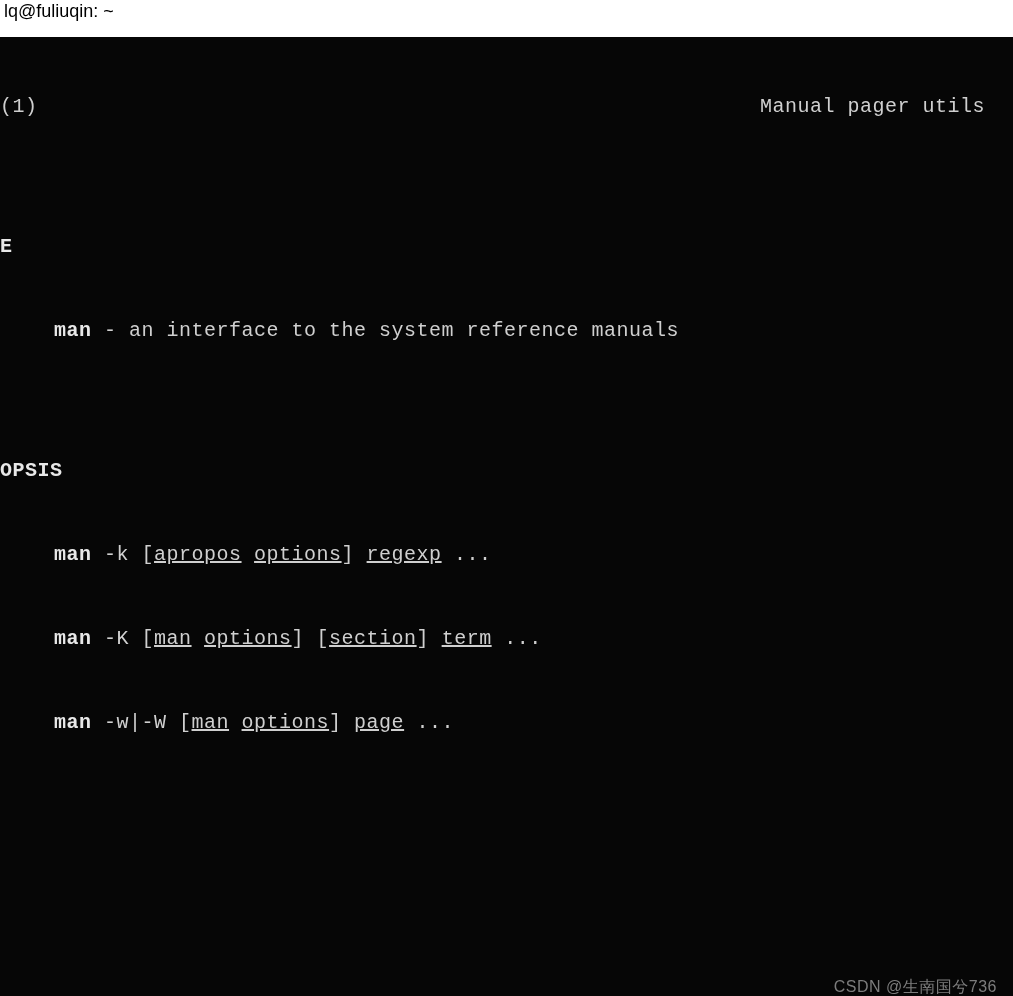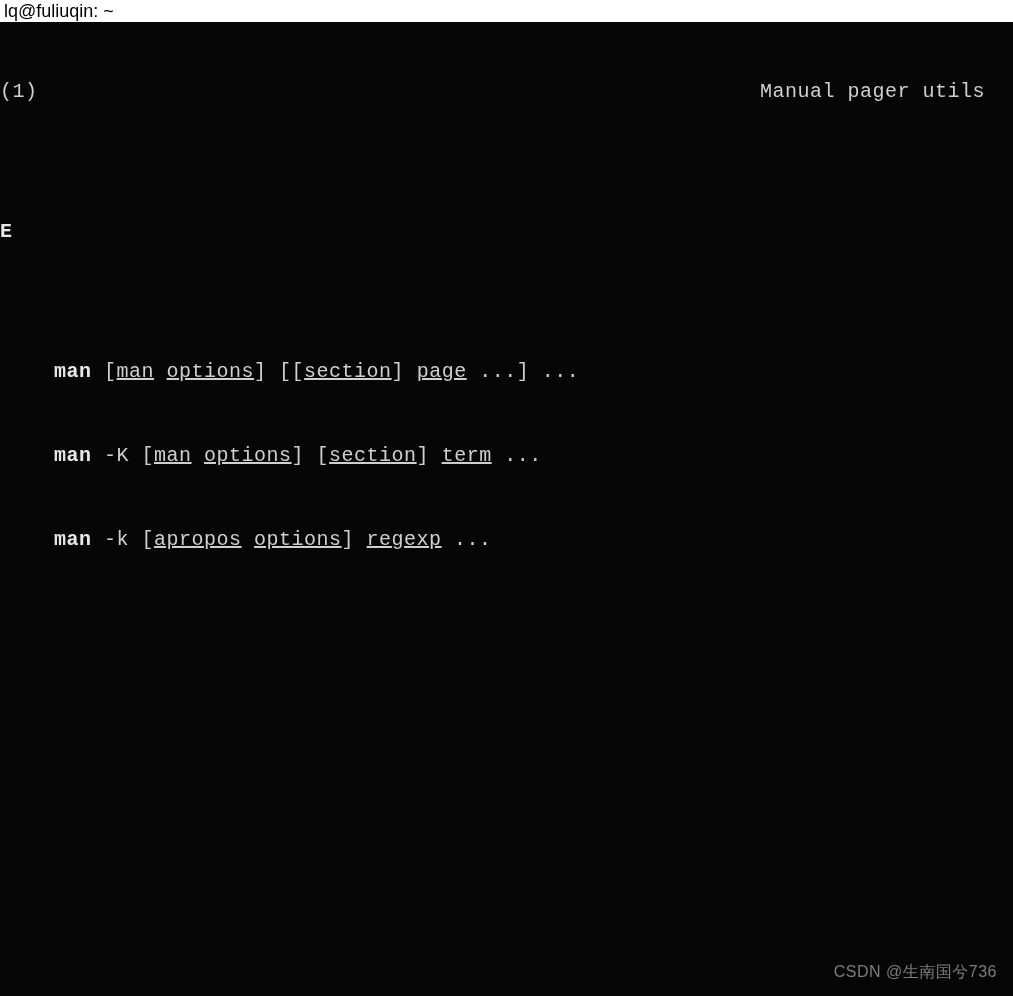--- a/index.html
+++ b/index.html
@@ -10,21 +10,21 @@
     overflow: hidden;
     background: #000;
     font-family: "Courier New", Courier, monospace;
   }
   .titlebar {
     background: #fff;
     color: #000;
     font-family: Arial, sans-serif;
     font-size: 18px;
     padding: 0 4px;
-    height: 22px;
+    height: 37px;
     line-height: 22px;
     white-space: nowrap;
     overflow: hidden;
   }
   .terminal {
     background: #060606;
     color: #cfcfcf;
     font-size: 20px;
     line-height: 28px;
     letter-spacing: 0.5px;
@@ -72,25 +72,27 @@
 </div>
 
 <div class="terminal">
   <div class="header-row">
     <span class="header-left">(1)</span>
     <span class="header-right">Manual pager utils</span>
   </div>
   <span class="line">&nbsp;</span>
 
   <span class="section-head bold">E</span>
+  <span class="indent"><span class="bold">man</span><span> - </span><span>an interface to the system reference manuals</span></span>
   <span class="line">&nbsp;</span>
 
-  <span class="indent"><span class="bold">man</span><span> [</span><span class="u">man</span><span> </span><span class="u">options</span><span>] [[</span><span class="u">section</span><span>] </span><span class="u">page</span><span> ...] ...</span></span>
+  <span class="section-head bold">OPSIS</span>
+  <span class="indent"><span class="bold">man</span><span> -k [</span><span class="u">apropos</span><span> </span><span class="u">options</span><span>] </span><span class="u">regexp</span><span> ...</span></span>
   <span class="indent"><span class="bold">man</span><span> -K [</span><span class="u">man</span><span> </span><span class="u">options</span><span>] [</span><span class="u">section</span><span>] </span><span class="u">term</span><span> ...</span></span>
-  <span class="indent"><span class="bold">man</span><span> -k [</span><span class="u">apropos</span><span> </span><span class="u">options</span><span>] </span><span class="u">regexp</span><span> ...</span></span>
+  <span class="indent"><span class="bold">man</span><span> -w|-W [</span><span class="u">man</span><span> </span><span class="u">options</span><span>] </span><span class="u">page</span><span> ...</span></span>
   
 
   
   
   
   
   
   
   
 

